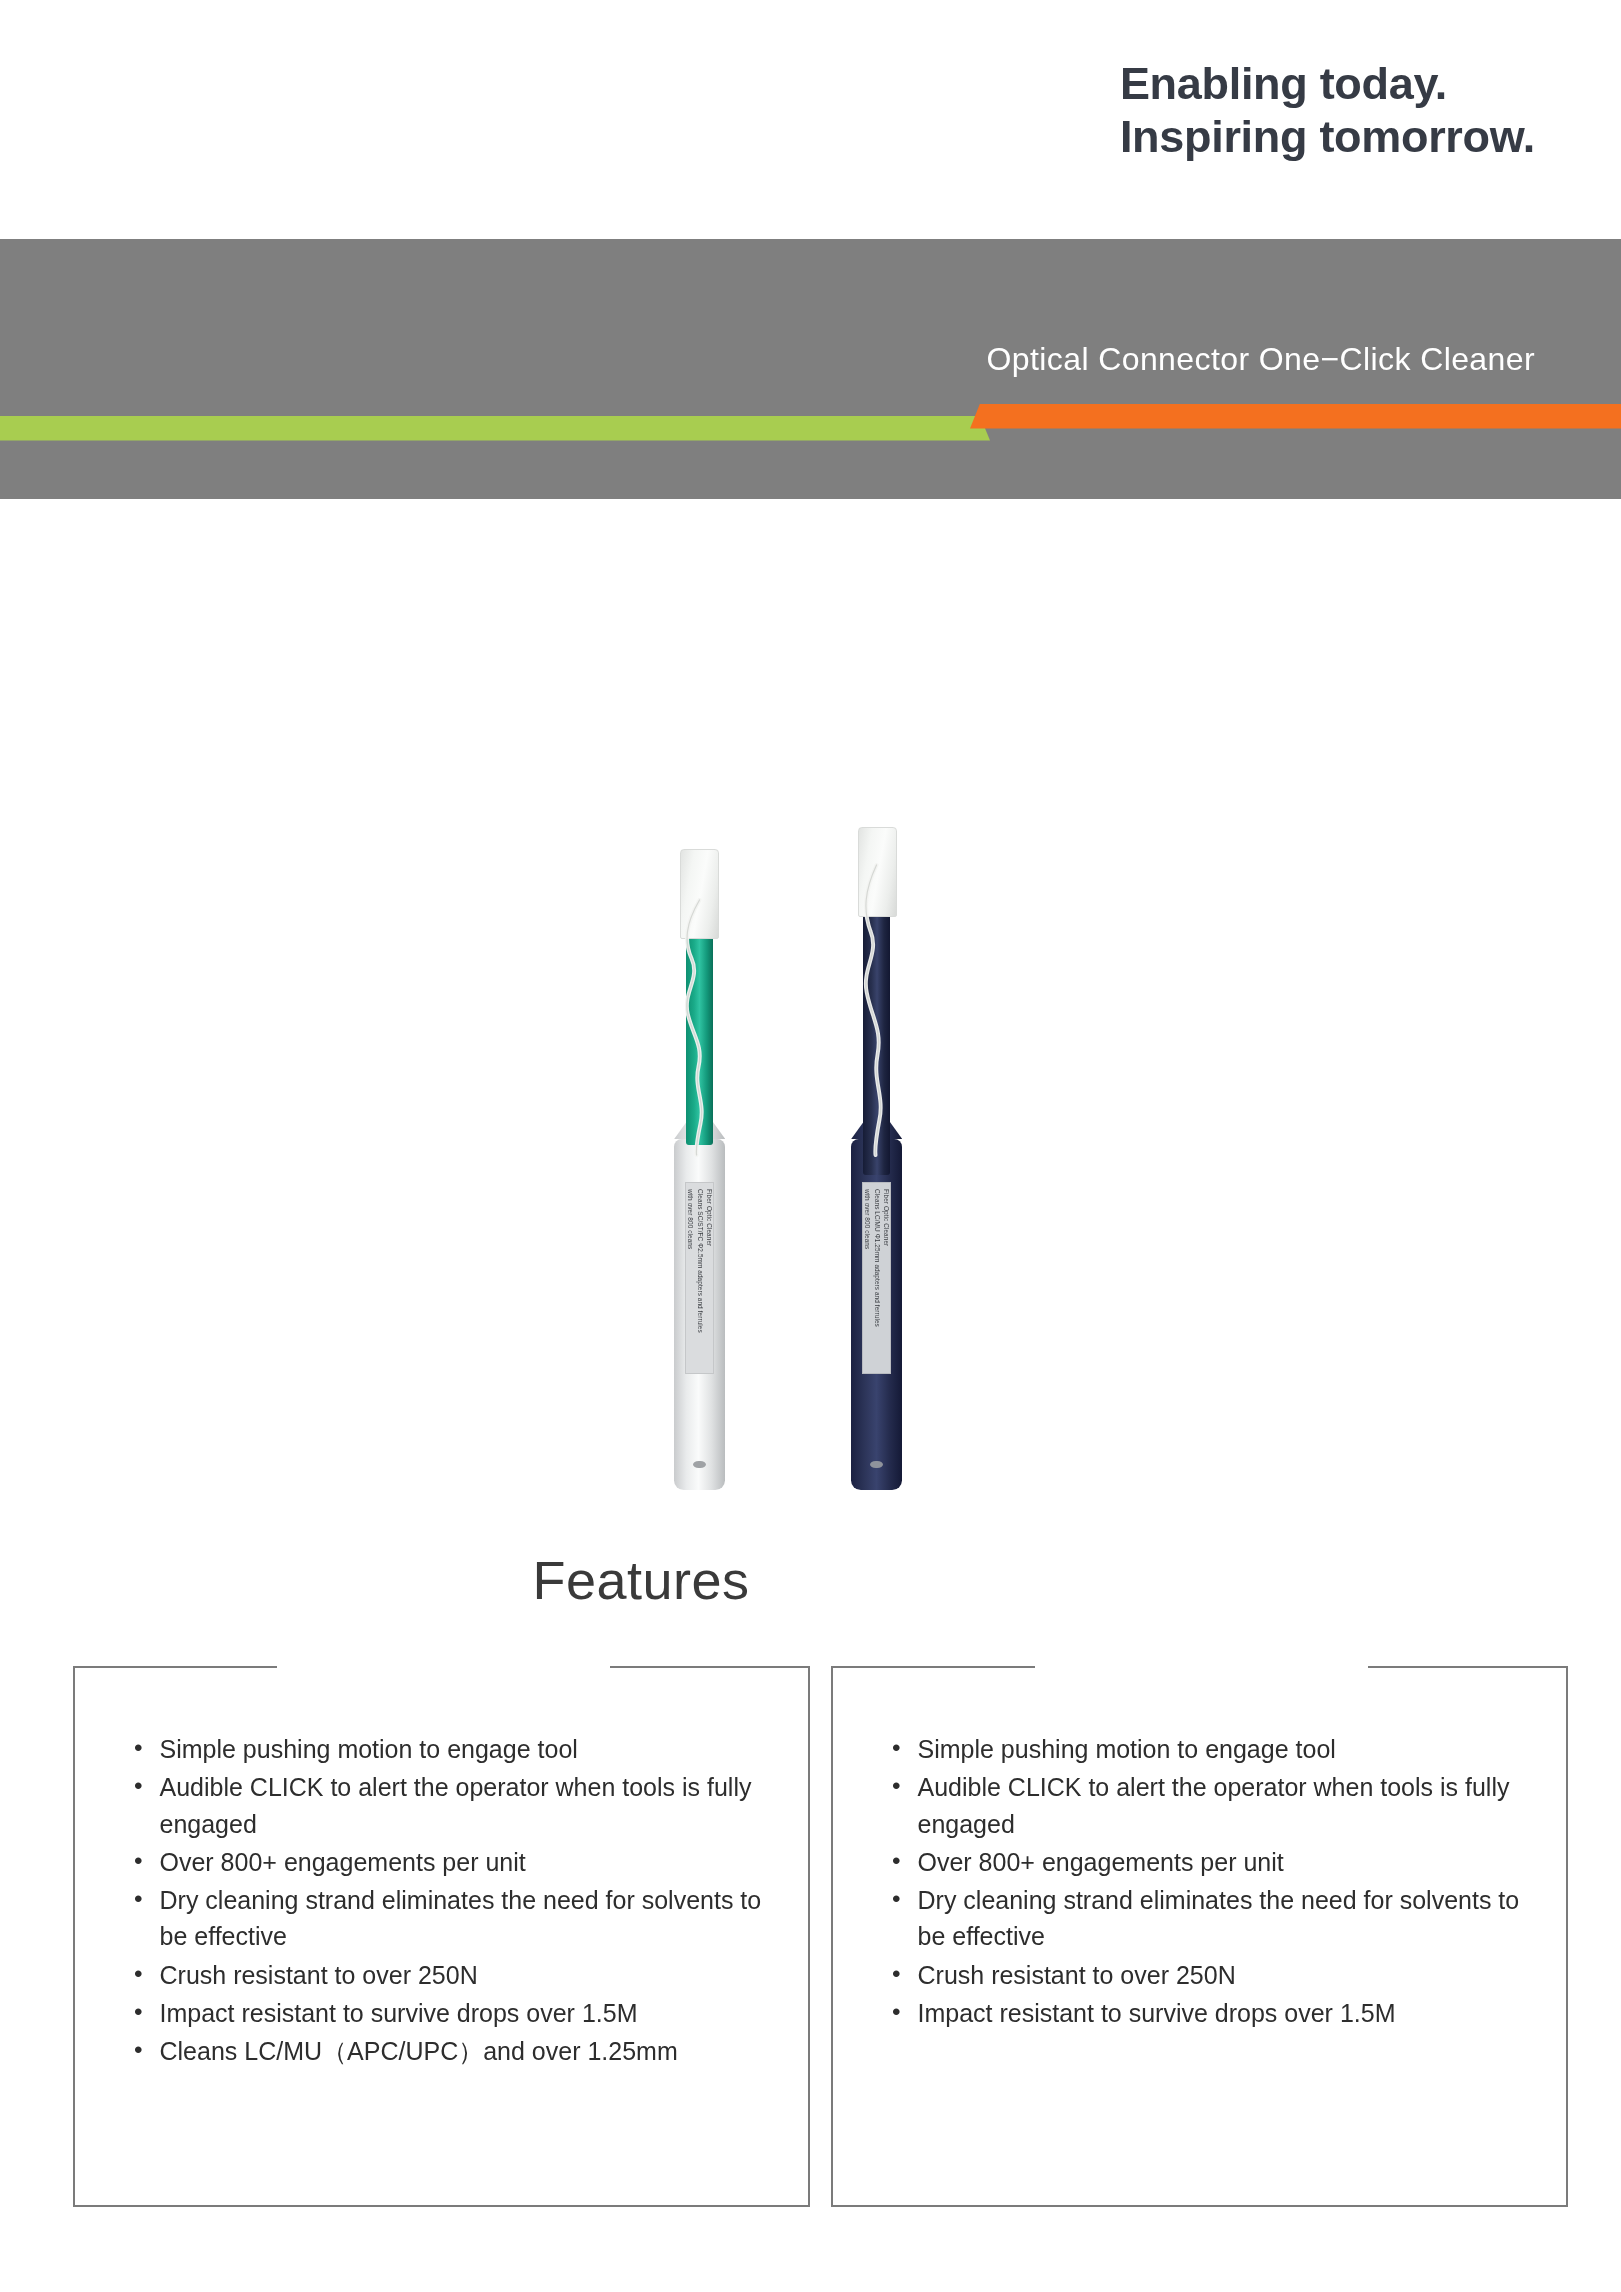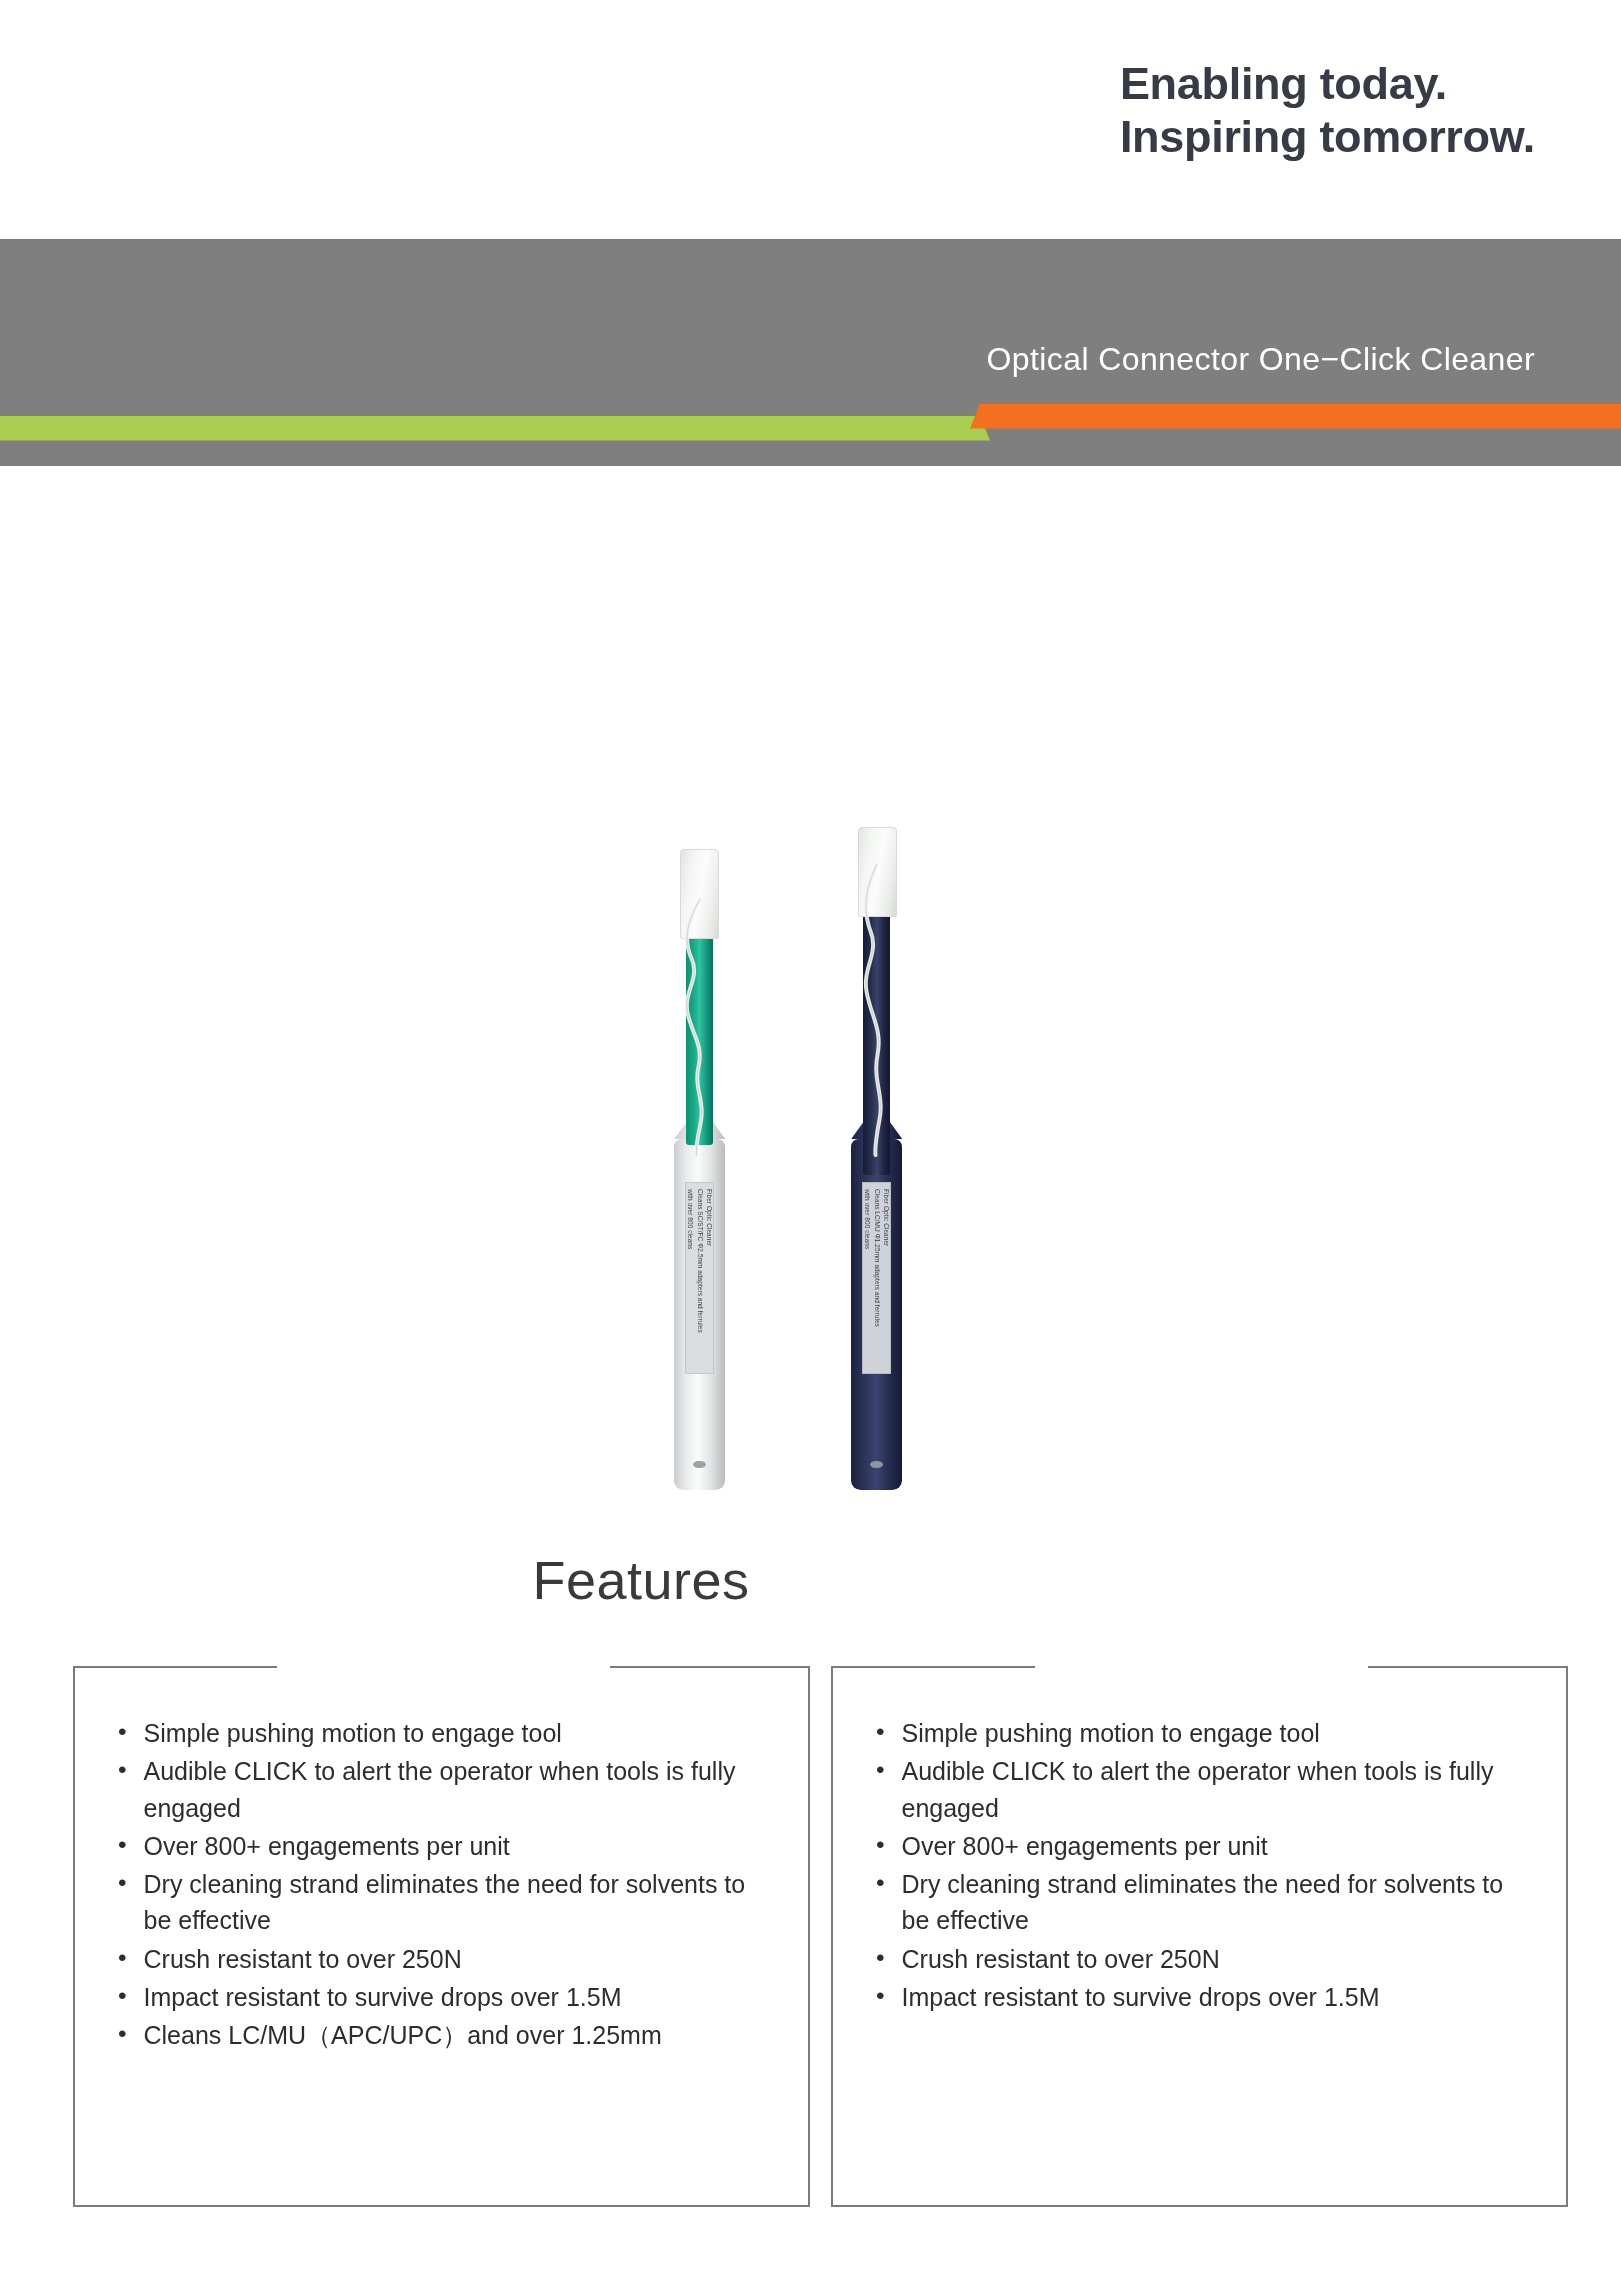--- a/index.html
+++ b/index.html
@@ -29,21 +29,21 @@
     letter-spacing: -0.3px;
   }
   .tagline .line { display: block; white-space: nowrap; }
 
   
   .banner {
     position: absolute;
     left: 0;
     top: 239px;
     width: 1621px;
-    height: 227px;
+    height: 260px;
     background: #7f7f7f;
   }
   .banner-title {
     position: absolute;
     right: 86px;
     top: 102px;
     font-size: 32px;
     font-weight: 400;
     color: #ffffff;
     letter-spacing: 0.4px;
@@ -226,21 +226,21 @@
   .top-gap {
     position: absolute;
     top: -3.9px;
     left: 202px;
     width: 333px;
     height: 5.9px;
     background: #ffffff;
   }
 
   .feature-list {
-    margin: 0;
+    margin: 16px;
     padding: 47px 29px 0 43px;
     list-style: none;
     font-size: 25px;
     line-height: 1.45;
     color: #2d2d2d;
   }
   .feature-list li {
     position: relative;
     padding-left: 25.5px;
     margin-bottom: 2px;

